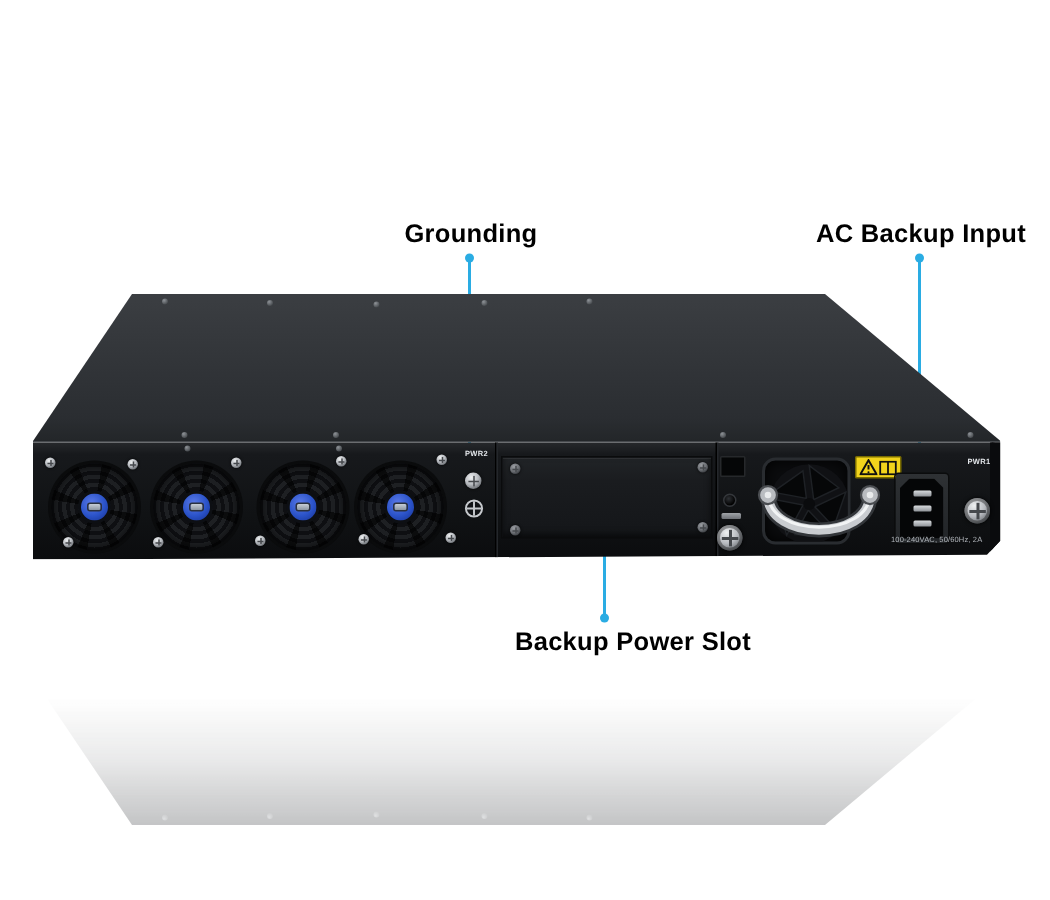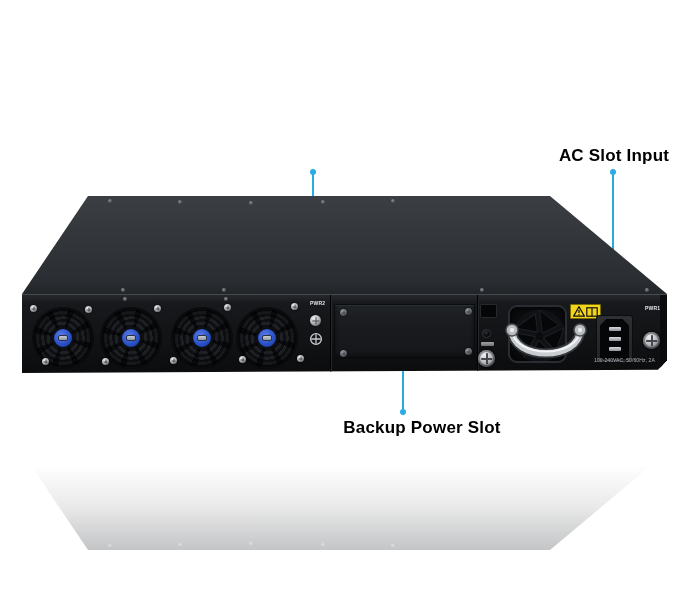--- a/index.html
+++ b/index.html
@@ -101,24 +101,25 @@
   .ac-pin{position:absolute;left:50%;transform:translateX(-50%);width:12px;height:3.5px;border-radius:1px;
     background:linear-gradient(180deg,#d7dadd,#8f9398);}
   .spec-text{position:absolute;font-size:5px;color:rgba(215,220,226,.8);white-space:nowrap;letter-spacing:.1px;}
   svg{display:block;}
 </style>
 </head>
 <body>
 
 <div class="stage">
 
+  <div class="callout-label" style="left:254px;top:146px;width:120px;">Grounding</div>
   <div class="leader-dot" style="left:310px;top:169px;"></div>
   <div class="leader" style="left:312px;top:172px;height:136px;"></div>
 
-  <div class="callout-label" style="left:544px;top:146px;width:140px;">AC Slot Input</div>
+  <div class="callout-label" style="left:544px;top:146px;width:140px;">AC Backup Input</div>
   <div class="leader-dot" style="left:610px;top:169px;"></div>
   <div class="leader" style="left:612px;top:172px;height:144px;"></div>
 
   <div class="leader" style="left:402px;top:355px;height:56px;"></div>
   <div class="leader-dot" style="left:400px;top:409px;"></div>
   <div class="callout-label" style="left:342px;top:418px;width:160px;">Backup Power Slot</div>
 
   <div class="chassis">
 
     <div class="top-face">

